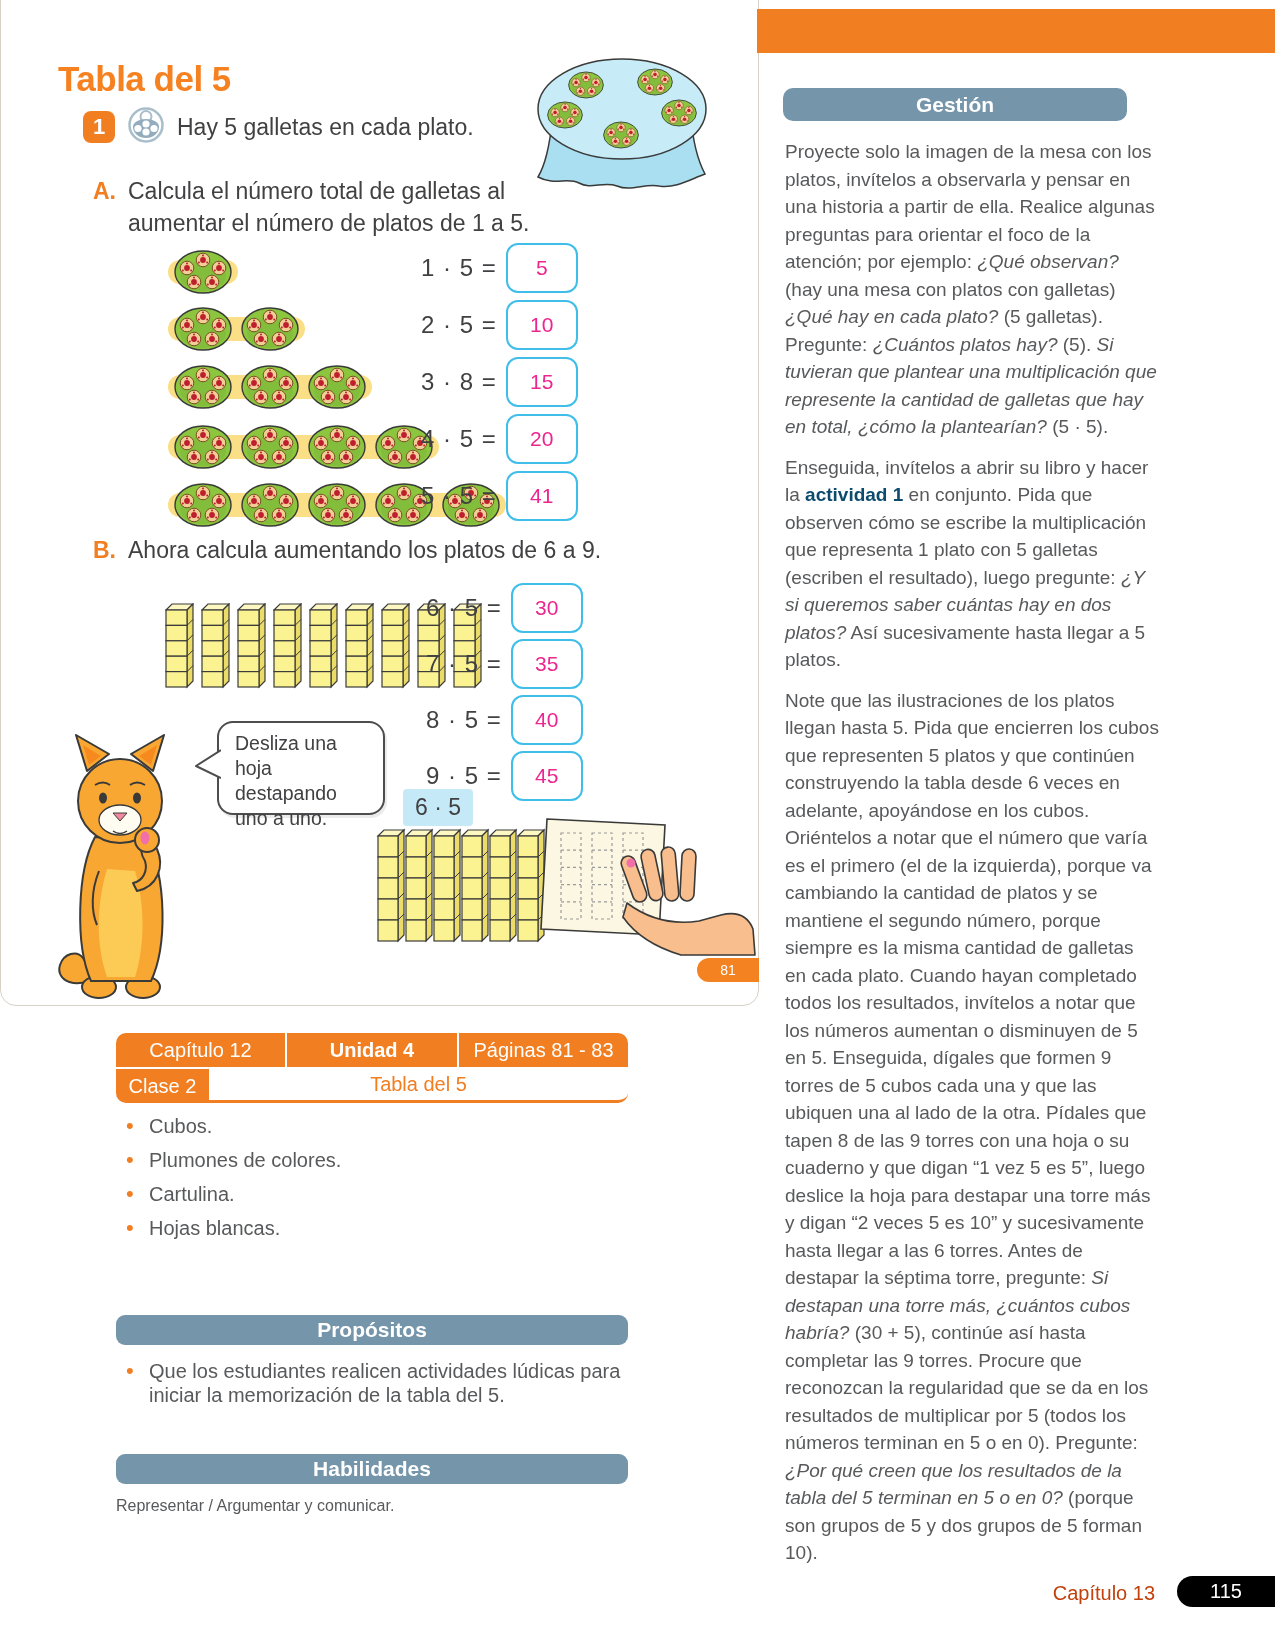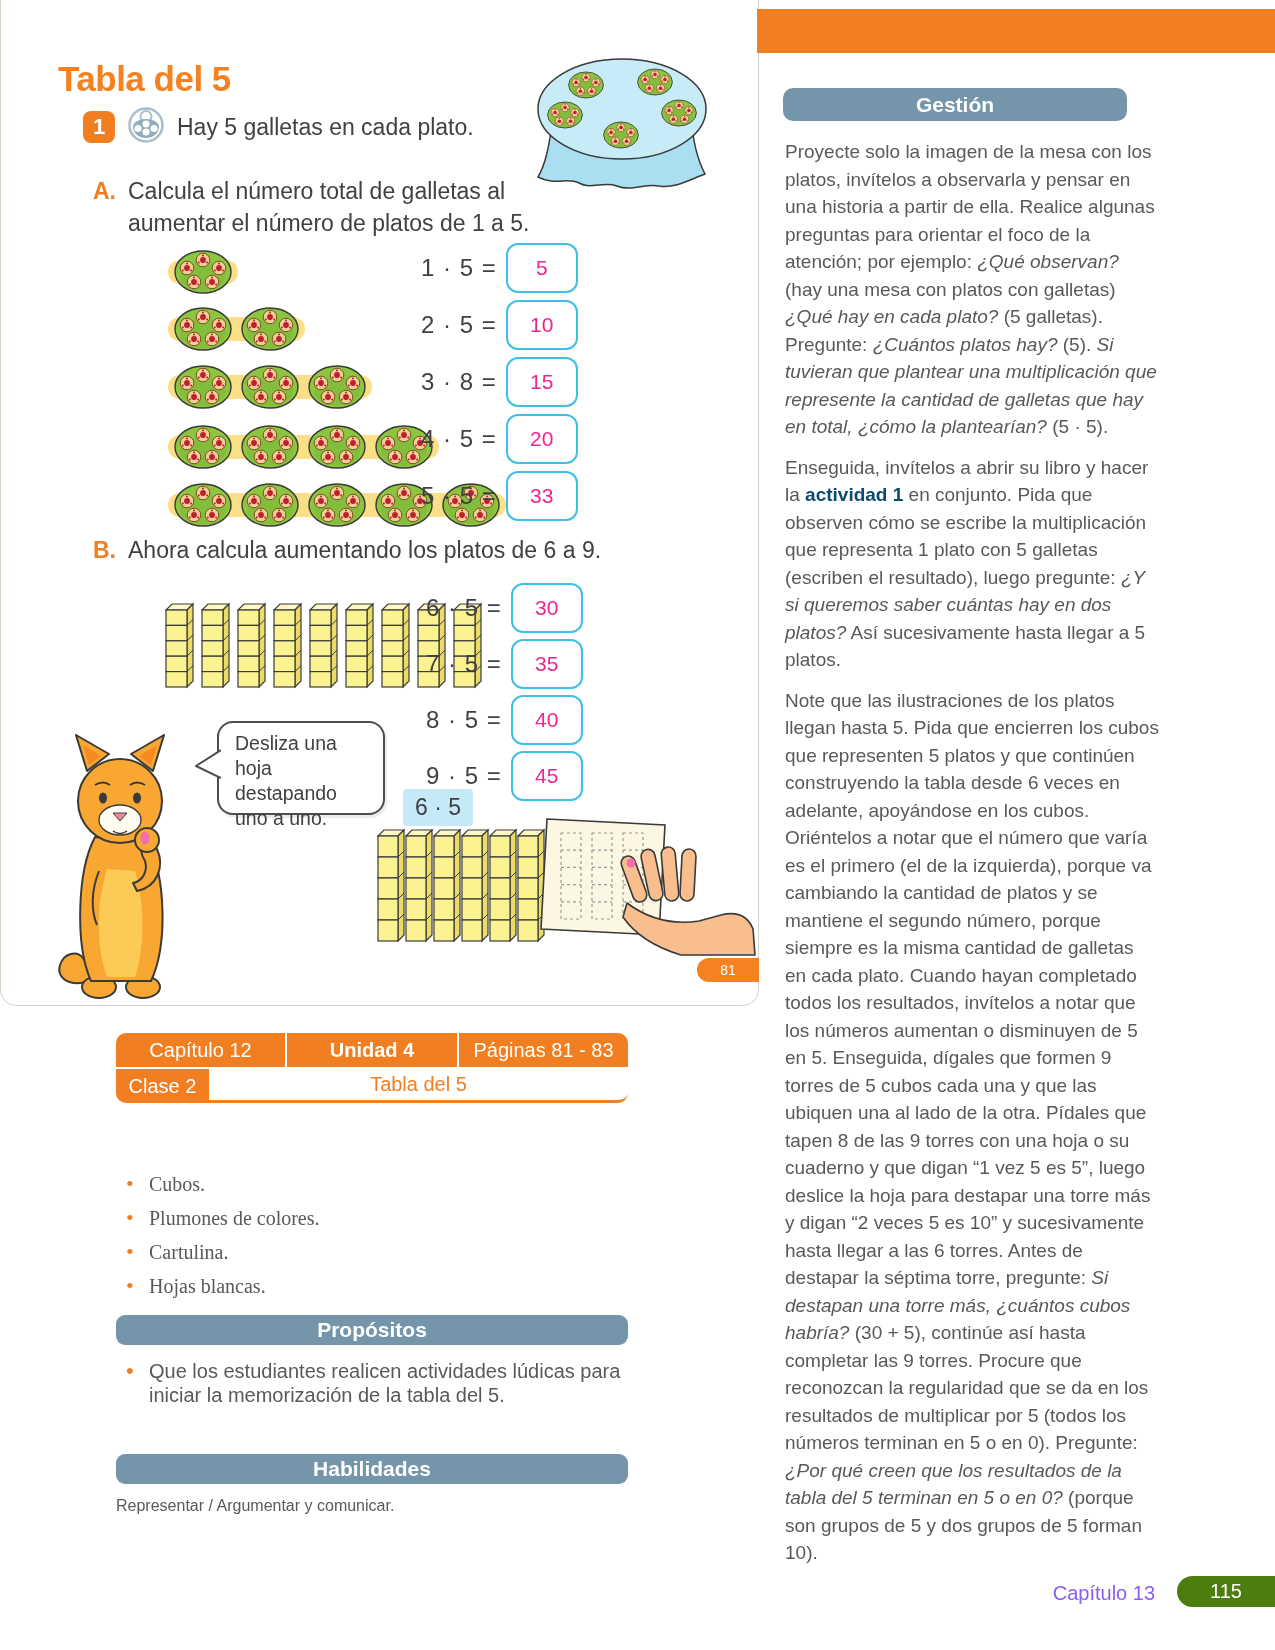--- a/index.html
+++ b/index.html
@@ -57,22 +57,22 @@
   .blist li::before{content:"•";color:#F17E21;position:absolute;left:4px;font-size:22px;}
   .hab-text{position:absolute;left:116px;top:1497px;font-size:16px;color:#58595B;}
   
   .orange-band{position:absolute;left:757px;top:9px;width:518px;height:44px;background:#F17E21;}
   .gestion-bar{position:absolute;left:783px;top:88px;width:344px;height:33px;background:#7595AA;border-radius:10px;
     color:#fff;font-weight:bold;font-size:21px;display:flex;align-items:center;justify-content:center;}
   .gestion-text{position:absolute;left:785px;top:138px;width:374px;font-size:19px;line-height:27.5px;color:#58595B;}
   .gestion-text p{margin:0 0 13px 0;}
   .it{font-style:italic;}
   .bd{font-weight:bold;color:#0c4a6e;}
-  .footer-chapter{position:absolute;right:120px;top:1582px;font-size:20px;color:#8b5cf6;text-align:right;}
-  .footer-badge{position:absolute;left:1177px;top:1576px;width:98px;height:31px;background:#4d7c0f;
+  .footer-chapter{position:absolute;right:120px;top:1582px;font-size:20px;color:#c2410c;text-align:right;}
+  .footer-badge{position:absolute;left:1177px;top:1576px;width:98px;height:31px;background:#000000;
     border-radius:16px 0 0 16px;color:#fff;font-size:20px;display:flex;align-items:center;justify-content:center;}
 </style>
 </head>
 <body>
 
 <div class="canvas">
 
   <div class="student-page">
     <div class="sp-title">Tabla del 5</div>
 
@@ -922,21 +922,21 @@
         </div>
         <div class="eq-row">
           <span class="eq-lhs">4 · 5 =</span>
           <span class="ans-box">
             <span class="ans">20</span>
           </span>
         </div>
         <div class="eq-row">
           <span class="eq-lhs">5 · 5 =</span>
           <span class="ans-box">
-            <span class="ans">33</span>
+            <span class="ans">41</span>
           </span>
         </div>
       </div>
 
     <div class="sec-b">
       <span class="sec-label">B.</span>
       <span class="txt">Ahora calcula aumentando los platos de 6 a 9.</span>
     </div>
 
     <div id="towers">
@@ -1242,21 +1242,21 @@
       <div class="lt-c1">Capítulo 12</div>
       <div class="lt-c2">Unidad 4</div>
       <div class="lt-c3">Páginas 81 - 83</div>
     </div>
     <div class="lt-r2">
       <div class="lt-class">Clase 2</div>
       <div class="lt-topic">Tabla del 5</div>
     </div>
   </div>
 
-  <ul class="blist" style="top:1172px;font-family:Liberation Serif, serif;" id="recursos-list">
+  <ul class="blist" style="top:1114px;" id="recursos-list">
       <li>Cubos.</li>
       <li>Plumones de colores.</li>
       <li>Cartulina.</li>
       <li>Hojas blancas.</li>
     </ul>
 
   <div class="bar" style="top:1315px;">Propósitos</div>
   <ul class="blist" style="top:1359px;" id="propositos-list">
       <li>Que los estudiantes realicen actividades lúdicas para iniciar la memorización de la tabla del 5.</li>
     </ul>

